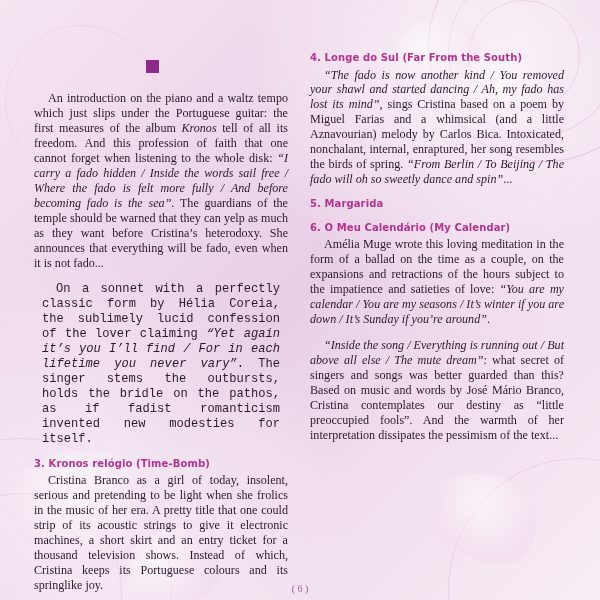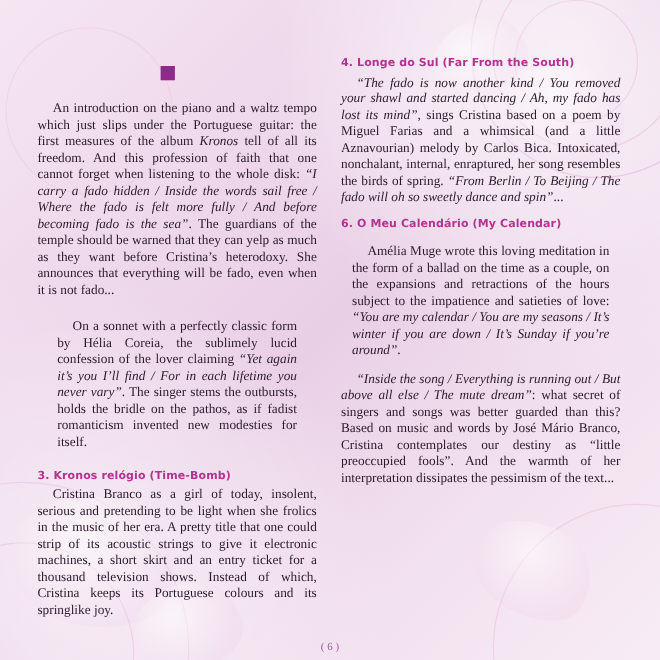--- a/index.html
+++ b/index.html
@@ -141,38 +141,39 @@
 
   <div class="content">
     <div class="columns">
 
       <div class="col" id="left-col">
         <div class="square-mark"></div>
       <div class="track">
             <p class="track-body" style="margin: 0px;">An introduction on the piano and a waltz tempo which just slips under the Portuguese guitar: the first measures of the album <em>Kronos</em> tell of all its freedom. And this profession of faith that one cannot forget when listening to the whole disk: <em>“I carry a fado hidden / Inside the words sail free / Where the fado is felt more fully / And before becoming fado is the sea”</em>. The guardians of the temple should be warned that they can yelp as much as they want before Cristina’s heterodoxy. She announces that everything will be fado, even when it is not fado...</p>
           </div>
           <div class="track">
-            <p class="track-body" style="margin: 18px;">On a sonnet with a perfectly classic form by Hélia Coreia, the sublimely lucid confession of the lover claiming <em>“Yet again it’s you I’ll find / For in each lifetime you never vary”</em>. The singer stems the outbursts, holds the bridle on the pathos, as if fadist romanticism invented new modesties for itself.</p>
+            <p class="track-body" style="margin: 8px; font-family: Liberation Mono, monospace;">On a sonnet with a perfectly classic form by Hélia Coreia, the sublimely lucid confession of the lover claiming <em>“Yet again it’s you I’ll find / For in each lifetime you never vary”</em>. The singer stems the outbursts, holds the bridle on the pathos, as if fadist romanticism invented new modesties for itself.</p>
           </div>
           <div class="track">
             <div class="track-title"><span class="num">3.</span> <span>Kronos relógio (Time-Bomb)</span></div>
             <p class="track-body" style="margin: 0px;">Cristina Branco as a girl of today, insolent, serious and pretending to be light when she frolics in the music of her era. A pretty title that one could strip of its acoustic strings to give it electronic machines, a short skirt and an entry ticket for a thousand television shows. Instead of which, Cristina keeps its Portuguese colours and its springlike joy.</p>
           </div>
         </div>
 
       <div class="col" id="right-col">
           <div class="track">
             <div class="track-title"><span class="num">4.</span> <span>Longe do Sul (Far From the South)</span></div>
             <p class="track-body" style="margin: 0px;"><em>“The fado is now another kind / You removed your shawl and started dancing / Ah, my fado has lost its mind”</em>, sings Cristina based on a poem by Miguel Farias and a whimsical (and a little Aznavourian) melody by Carlos Bica. Intoxicated, nonchalant, internal, enraptured, her song resembles the birds of spring. <em>“From Berlin / To Beijing / The fado will oh so sweetly dance and spin”</em>...</p>
           </div>
           <div class="track">
+            <div class="track-title"><span class="num">5.</span> <span>Margarida</span></div>
           </div>
           <div class="track">
             <div class="track-title"><span class="num">6.</span> <span>O Meu Calendário (My Calendar)</span></div>
-            <p class="track-body" style="margin: 10px;">Amélia Muge wrote this loving meditation in the form of a ballad on the time as a couple, on the expansions and retractions of the hours subject to the impatience and satieties of love: <em>“You are my calendar / You are my seasons / It’s winter if you are down / It’s Sunday if you’re around”</em>.</p>
+            <p class="track-body" style="margin: 0px;">Amélia Muge wrote this loving meditation in the form of a ballad on the time as a couple, on the expansions and retractions of the hours subject to the impatience and satieties of love: <em>“You are my calendar / You are my seasons / It’s winter if you are down / It’s Sunday if you’re around”</em>.</p>
           </div>
           <div class="track">
             <p class="track-body" style="margin: 0px;"><em>“Inside the song / Everything is running out / But above all else / The mute dream”</em>: what secret of singers and songs was better guarded than this? Based on music and words by José Mário Branco, Cristina contemplates our destiny as “little preoccupied fools”. And the warmth of her interpretation dissipates the pessimism of the text...</p>
           </div>
         </div>
 
     </div>
   </div>
 
   <div class="page-number">

